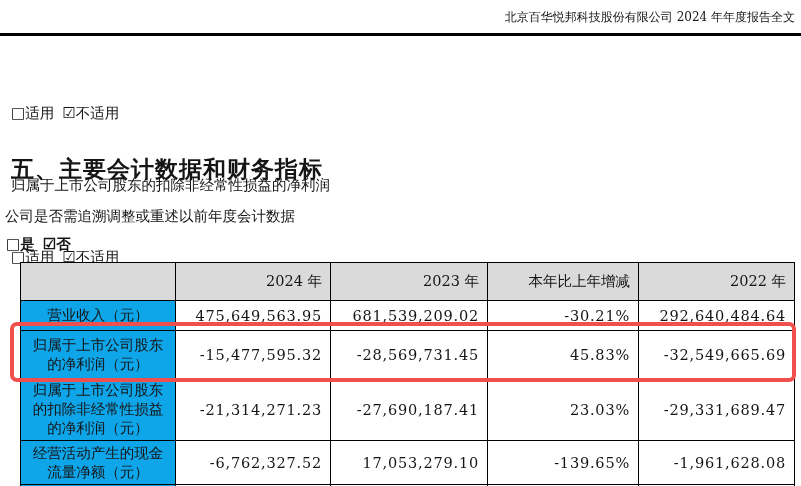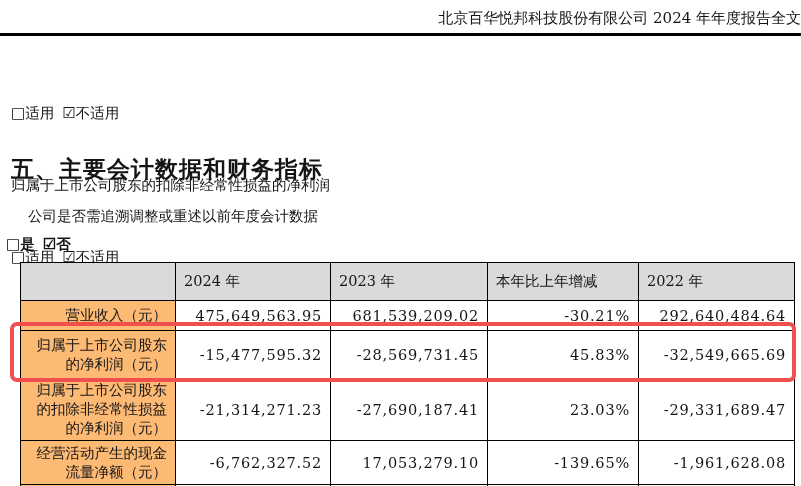--- a/index.html
+++ b/index.html
@@ -2,56 +2,56 @@
 <html><head>
 <meta charset="utf-8">
 <style>
   html,body{margin:0;padding:0;}
   body{
     width:801px;height:486px;overflow:hidden;position:relative;
     background:#ffffff;color:#151515;
     font-family:"DejaVu Serif","Liberation Serif",serif;
   }
   .header-title{
-    position:absolute;top:9px;right:0;
-    font-size:15px;white-space:nowrap;
+    position:absolute;top:9px;right:6px;
+    font-size:12px;white-space:nowrap;
   }
   .header-rule{
     position:absolute;top:33px;left:0;width:801px;height:3px;background:#000;
   }
   .intro{
     position:absolute;top:55px;left:11px;font-size:14.5px;line-height:28px;
   }
   .cb-line{white-space:nowrap;margin-top:44px;}
   .cb-box{font-size:15px;}
   .cb-gap{display:inline-block;width:8px;}
   .section-heading{
     position:absolute;top:154px;left:11px;
     font-family:"DejaVu Sans","Liberation Sans",sans-serif;
     font-weight:bold;font-size:23px;letter-spacing:1px;
   }
-  .restate-line{position:absolute;top:207px;left:28px;font-size:14.5px;}
+  .restate-line{position:absolute;top:207px;left:5px;font-size:14.5px;}
   .cb-line-3{position:absolute;top:235px;left:6px;font-size:14.5px;font-weight:bold;}
   table.fin{
     position:absolute;top:262px;left:20px;width:774px;
     border-collapse:collapse;table-layout:fixed;
     font-size:14.5px;
   }
   table.fin td,table.fin th{
     border:1px solid #000;
     padding:2px 8px;
     vertical-align:middle;
     font-weight:normal;
     overflow:hidden;
   }
   table.fin th{
-    background:#dadada;text-align:left;
+    background:#dadada;text-align:right;
   }
   td.row-label{
-    background:#fdba74;text-align:right;padding-left:11px;line-height:19px;
+    background:#0ea5e9;text-align:center;padding-left:11px;line-height:19px;
   }
   td.num{
     text-align:right;letter-spacing:0.8px;white-space:nowrap;margin-top:32px;
   }
   .highlight-box{
     position:absolute;left:10px;top:322px;width:786px;height:60px;
     border:4px solid #f0504d;border-radius:7px;
     box-sizing:border-box;background:transparent;pointer-events:none;
   }
 </style>

